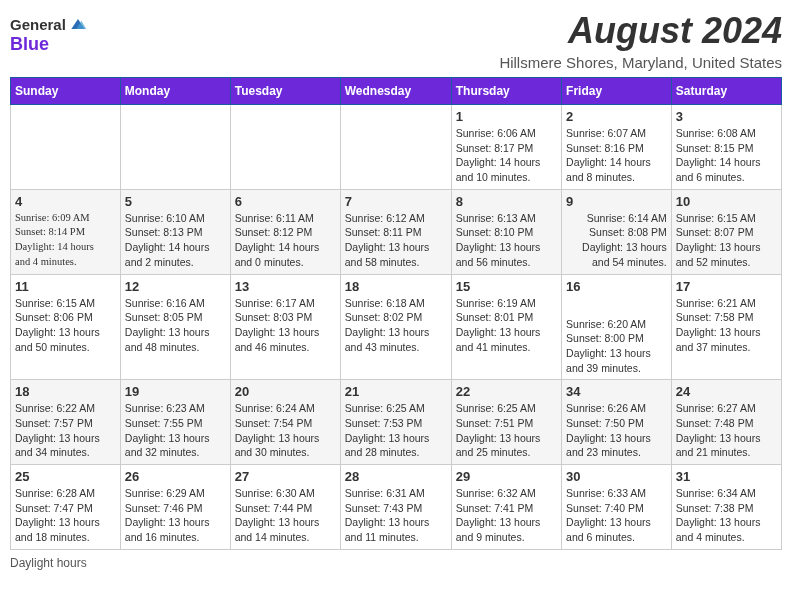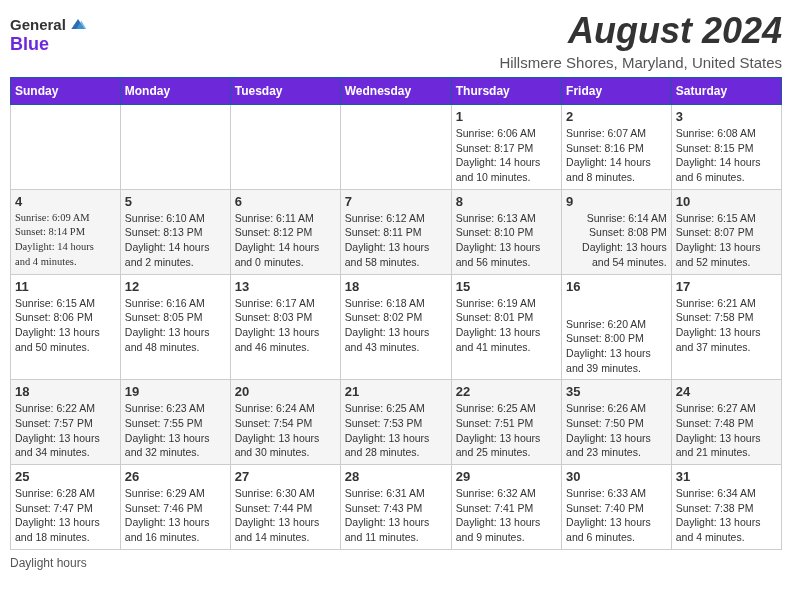--- a/index.html
+++ b/index.html
@@ -292,21 +292,21 @@
 and 28 minutes.</div>
         </td>
         <td>
           <div class="day-number">22</div>
           <div class="day-info" style="white-space: pre-line;">Sunrise: 6:25 AM
 Sunset: 7:51 PM
 Daylight: 13 hours
 and 25 minutes.</div>
         </td>
         <td>
-          <div class="day-number">35</div>
+          <div class="day-number">34</div>
           <div class="day-info" style="white-space: pre-line;">Sunrise: 6:26 AM
 Sunset: 7:50 PM
 Daylight: 13 hours
 and 23 minutes.</div>
         </td>
         <td>
           <div class="day-number">24</div>
           <div class="day-info" style="white-space: pre-line;">Sunrise: 6:27 AM
 Sunset: 7:48 PM
 Daylight: 13 hours

